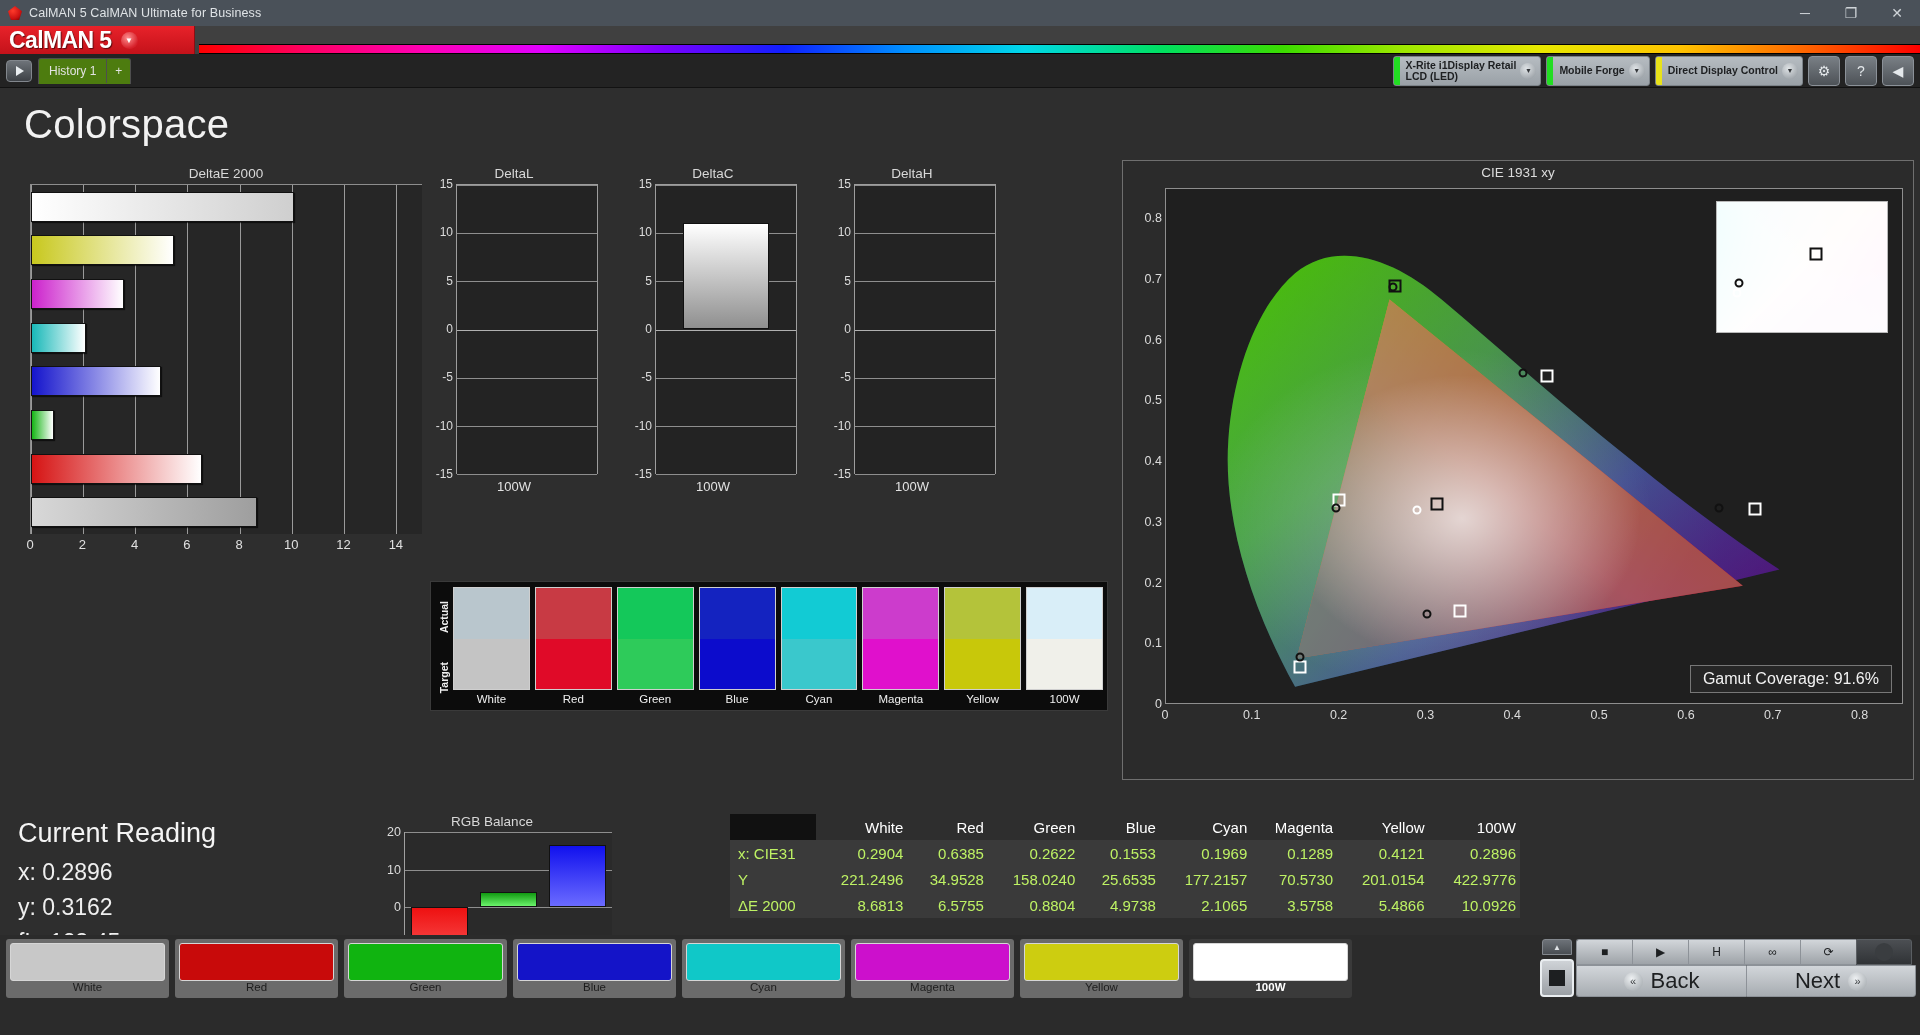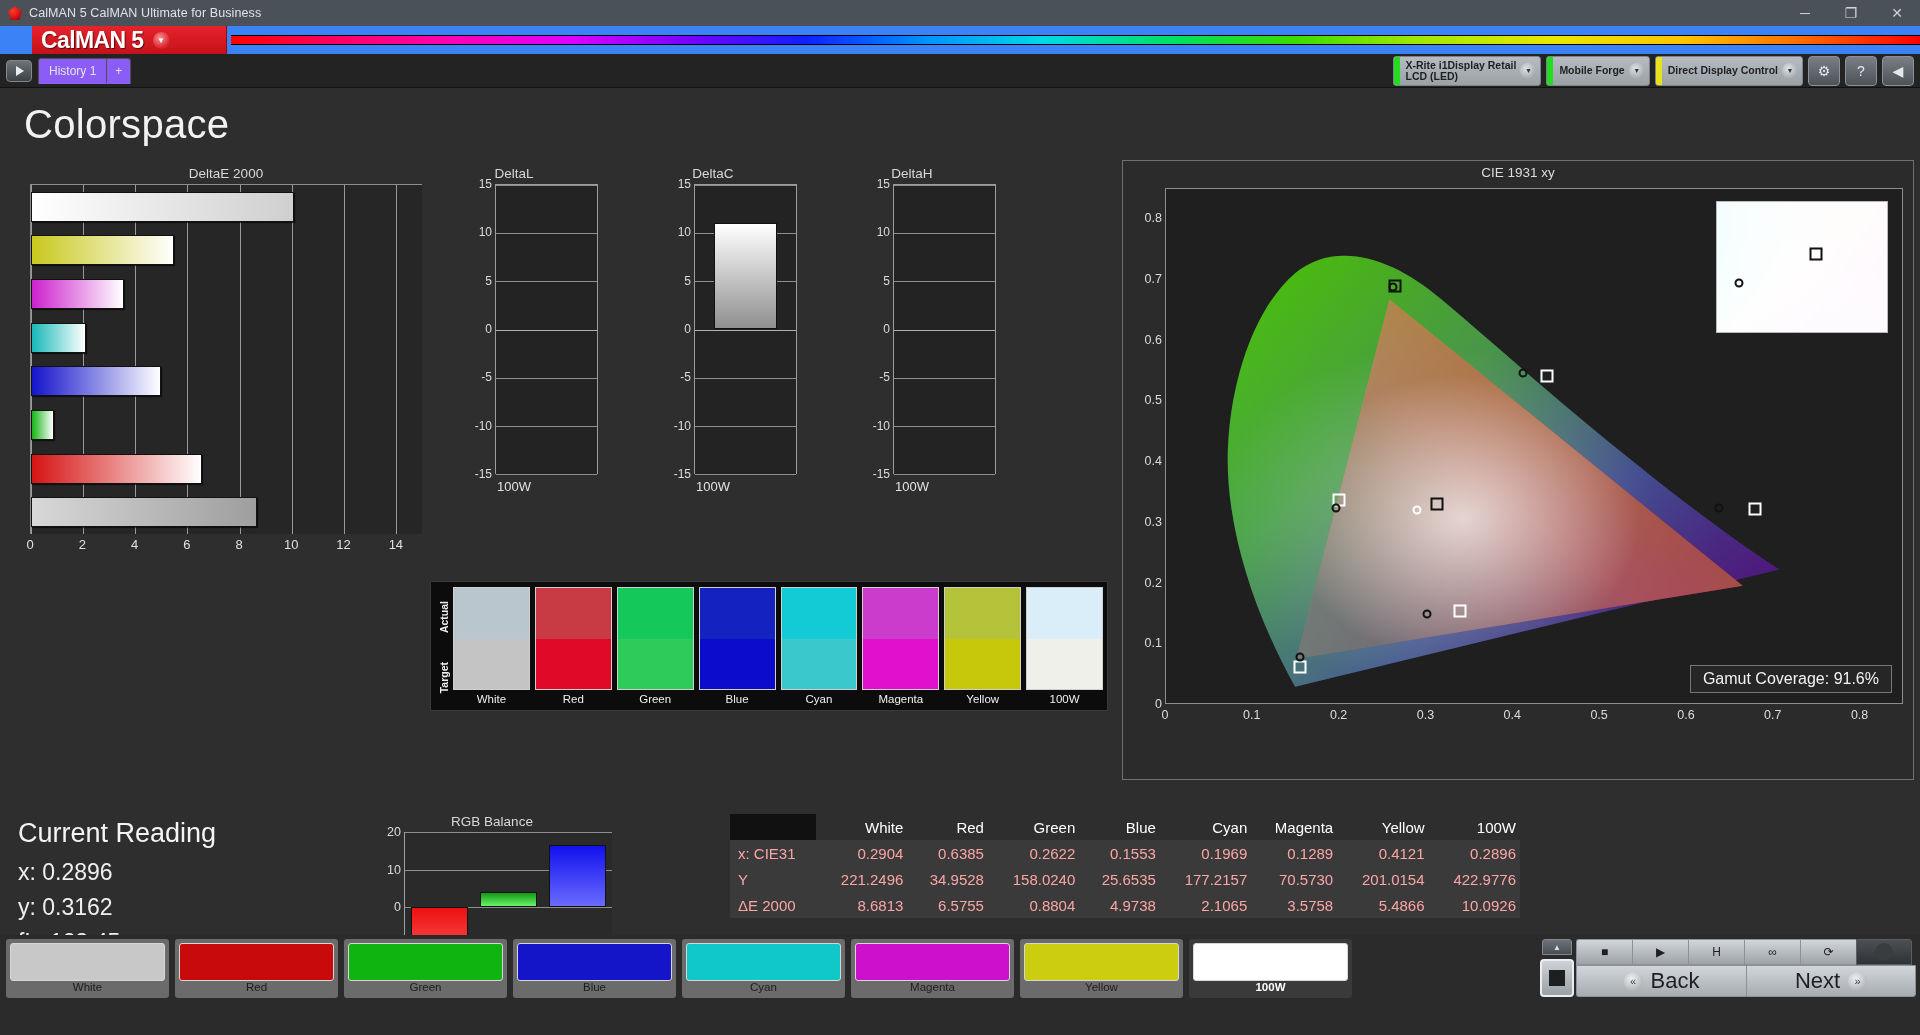--- a/index.html
+++ b/index.html
@@ -25,21 +25,21 @@
     clip-path:polygon(50% 0,100% 38%,80% 100%,20% 100%,0 38%);
   }
   .tb-title{ font-size:12.5px; color:#dfe3e6; letter-spacing:.1px; }
   .tb-btns{ position:absolute; right:0; top:0; height:26px; display:flex; }
   .tb-btn{
     width:46px;height:26px;display:flex;align-items:center;justify-content:center;
     color:#cfd4d8; font-size:14px; cursor:default;
   }
 
   
-  .brandrow{ height:28px; background:#3b82f6; display:flex; align-items:center; position:relative;padding-left:32px; }
+  .brandrow{ height:28px; background:#404040; display:flex; align-items:flex-end; position:relative; }
   .brandbox{
     height:28px; width:195px; background:linear-gradient(#e8222a,#c4121a);
     display:flex; align-items:center; padding-left:9px; flex:none;
     border-right:1px solid #8a0f14;
   }
   .brandtxt{
     font-size:23px; font-weight:bold; color:#fff; letter-spacing:-.6px;
     text-shadow:1px 1px 1px rgba(0,0,0,.55);
     font-family:"Liberation Sans", sans-serif;
   }
@@ -68,21 +68,21 @@
     background:linear-gradient(#6e7379,#3d4146);
     border:1px solid #82878d;
     display:flex;align-items:center;justify-content:center;
   }
   .navplay i{
     width:0;height:0;border-left:8px solid #e9edf0;
     border-top:5px solid transparent;border-bottom:5px solid transparent;
     margin-left:2px;
   }
   .histtab{
-    height:26px;background:#8b5cf6;border:1px solid #4e4e4e;border-bottom:none;
+    height:26px;background:#4d7c0f;border:1px solid #4e4e4e;border-bottom:none;
     display:flex;align-items:center;margin-left:6px;border-radius:3px 3px 0 0;
   }
   .histtab span{ font-size:12px;color:#e3e3e3;padding:0 10px; }
   .histadd{
     width:24px;height:24px;border-left:1px solid #4e4e4e;
     display:flex;align-items:center;justify-content:center;
     color:#9aa0a6;font-size:12px;
   }
   .navright{ position:absolute; right:6px; display:flex; align-items:center; gap:5px; }
   .ddl{
@@ -131,21 +131,21 @@
   .de-bars{ position:absolute; inset:0; display:flex; flex-direction:column; justify-content:space-around; }
   .de-bar{ height:30px; border:1px solid #111; box-shadow:1px 1px 1px rgba(0,0,0,.6); }
   .de-axis{ position:relative;height:24px;margin-top:1px; }
   .de-axis span{
     position:absolute;top:2px;font-size:13px;color:#e0e0e0;transform:translateX(-50%);
   }
 
   
   .dlch{ position:absolute; left:430px; top:78px; display:flex; gap:31px; }
   .dch-col{ width:168px; }
-  .dch-body{ display:flex;margin-left:39px; }
+  .dch-body{ display:flex; }
   .dch-ylab{ width:26px; position:relative; height:290px; }
   .dch-ylab span{
     position:absolute;right:3px;font-size:12px;color:#dcdcdc;transform:translateY(-50%);
   }
   .dch-plot{
     flex:1;height:290px;position:relative;background:#232323;
     border-left:1px solid #9d9d9d;border-top:1px solid #9d9d9d;border-right:1px solid #9d9d9d;
   }
   .dch-plot .gl{ position:absolute;left:0;right:0;height:1px;background:#8e8e8e; }
   .dch-plot .zero{ background:#b0b0b0; }
@@ -232,21 +232,21 @@
   .rgbb-slot i{ position:absolute;left:8%;width:84%;border:1px solid #111; }
   .rgbb-xlab{ text-align:center;font-size:13px;color:#e2e2e2;margin-top:3px; }
 
   
   .dtbl{ position:absolute; left:730px; top:726px; width:790px; }
   .dtbl table{ border-collapse:collapse;width:100%; }
   .dtbl th,.dtbl td{ font-size:15px;padding:4.5px 4px;text-align:right;white-space:nowrap; }
   .dtbl thead th{ color:#ffffff;font-weight:normal;background:#2e2e2e; }
   .dtbl thead th:first-child{ background:#111; }
   .dtbl td:first-child,.dtbl th:first-child{ text-align:left;padding-left:8px;width:86px; }
-  .dtbl tbody tr.odd td{ background:#3a3a3a;color:#fca5a5; }
+  .dtbl tbody tr.odd td{ background:#3a3a3a;color:#bef264; }
   .dtbl tbody tr.even td{ background:#8d8d8d;color:#ffffff; }
   .dtbl tbody tr td:first-child{ font-weight:normal; }
 
   
   .botbar{
     position:absolute;left:0;bottom:0;width:1920px;height:67px;
     background:#2b2b2b;display:flex;align-items:stretch;
   }
   .swbtns{ display:flex;padding:4px 0 4px 6px;gap:6px; }
   .swbtn{

